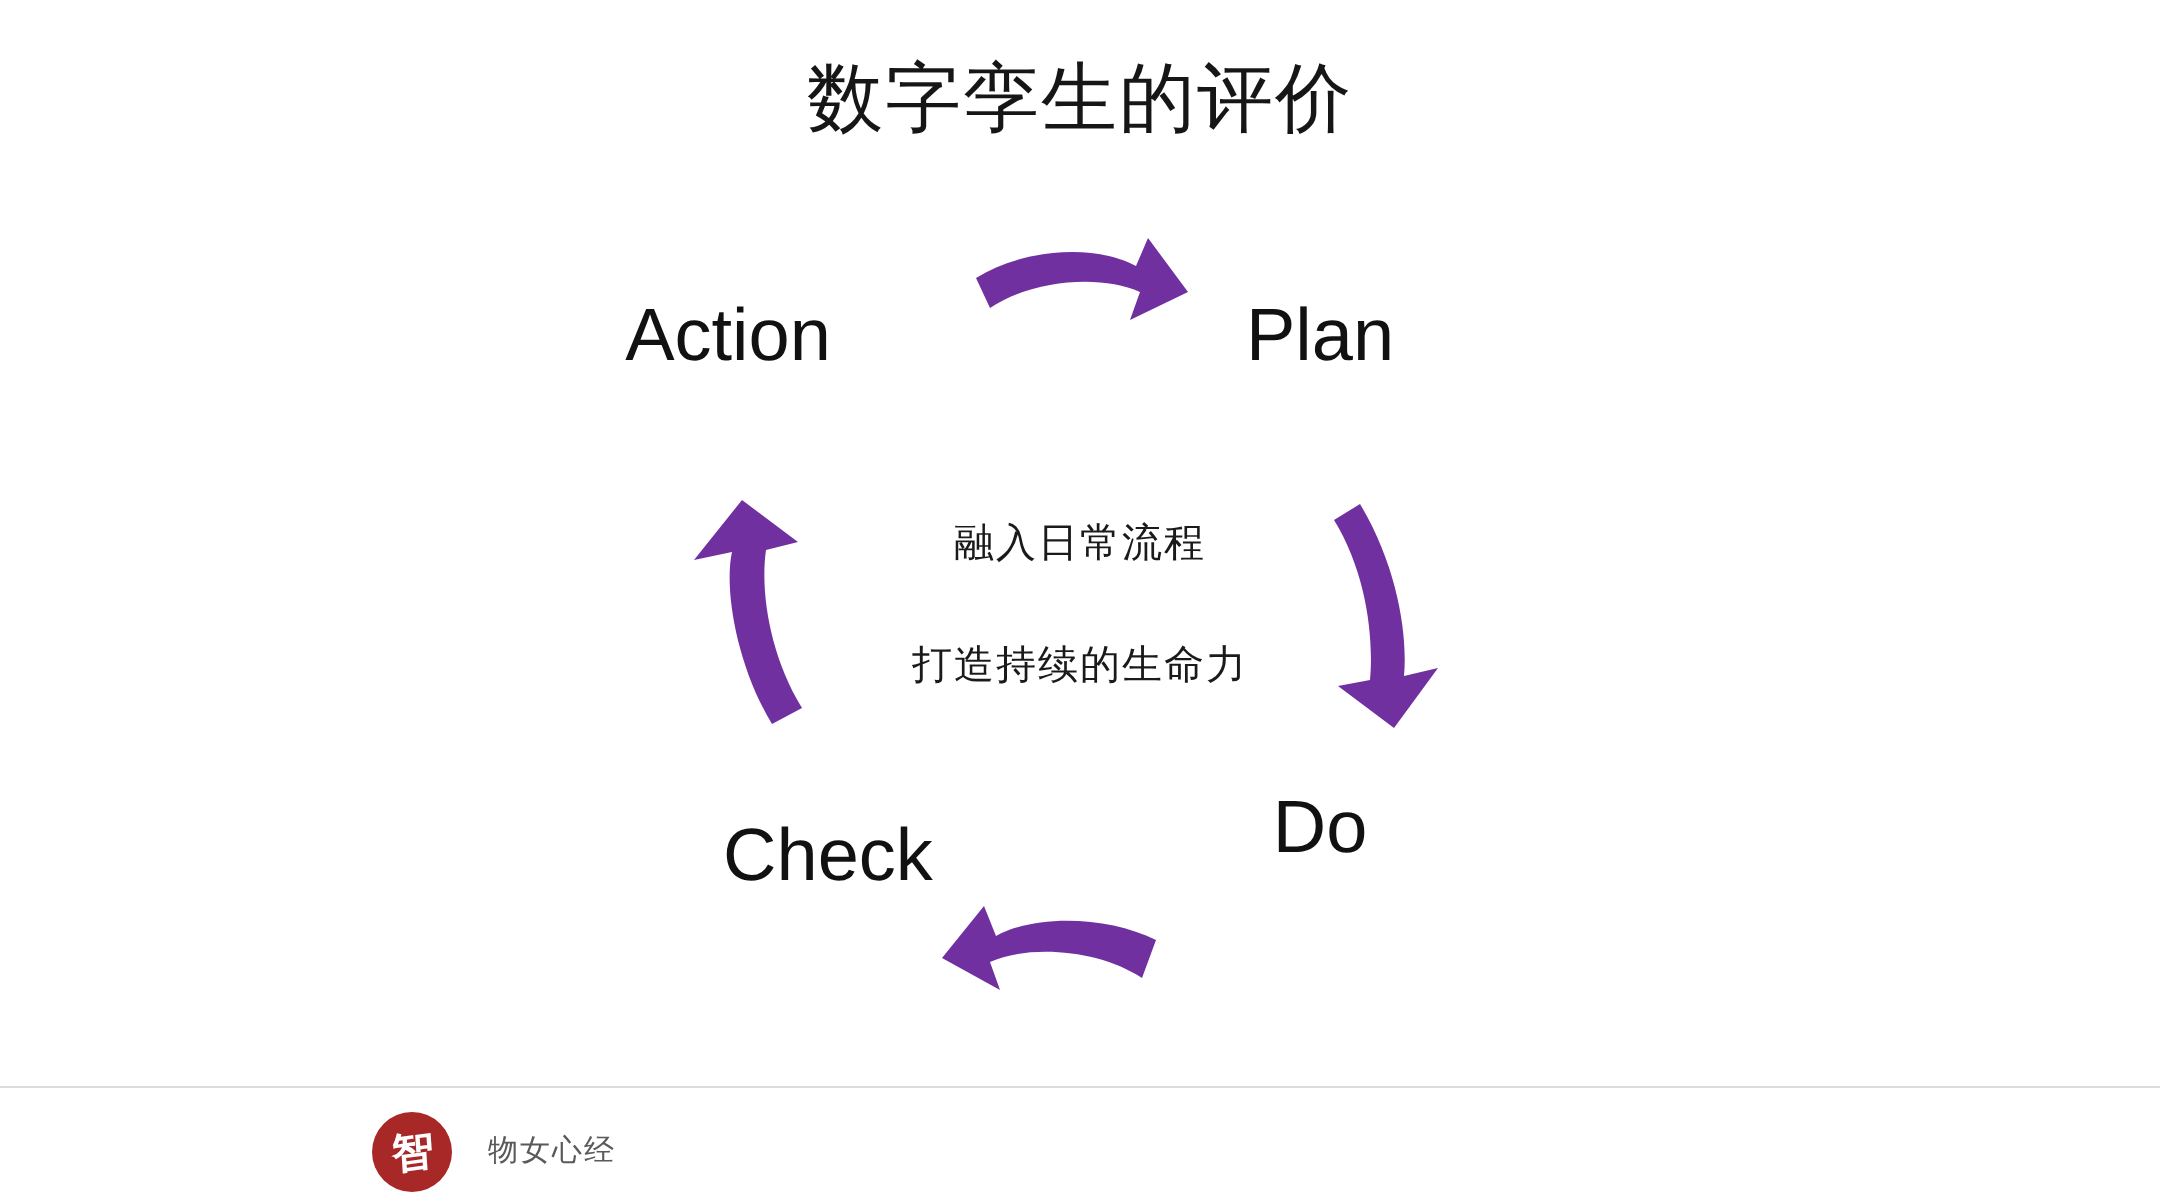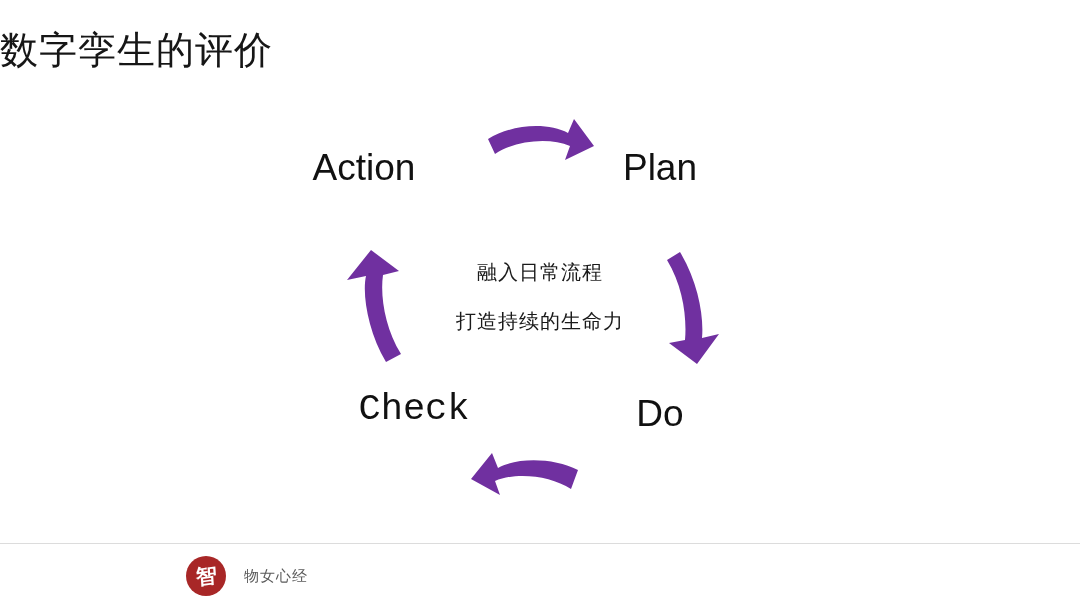--- a/index.html
+++ b/index.html
@@ -17,21 +17,21 @@
     background: #ffffff;
     overflow: hidden;
   }
 
   
   .slide-title {
     position: absolute;
     left: 0;
     top: 26px;
     width: 1080px;
-    text-align: left;
+    text-align: center;
     font-size: 38px;
     line-height: 48px;
     font-weight: 400;
     color: #161616;
     letter-spacing: 1px;
   }
 
   
   .cycle {
     position: absolute;
@@ -45,37 +45,37 @@
   .stage-label {
     position: absolute;
     font-size: 37px;
     line-height: 44px;
     font-weight: 400;
     color: #111111;
     white-space: nowrap;
   }
   .label-action { left: 64px;  top: 68px;  transform: translate(-50%, -50%); }
   .label-plan   { left: 360px; top: 68px;  transform: translate(-50%, -50%); }
-  .label-check  { left: 114px; top: 309px; transform: translate(-50%, -50%); font-family: Liberation Mono, monospace; }
+  .label-check  { left: 114px; top: 328px; transform: translate(-50%, -50%); }
   .label-do     { left: 360px; top: 314px; transform: translate(-50%, -50%); text-align: right; }
 
   
   .center-text {
     position: absolute;
     left: 0;
     top: 160px;
     width: 480px;
     text-align: center;
   }
   .center-line {
     font-size: 20px;
     line-height: 25px;
     color: #1a1a1a;
     letter-spacing: 1px;
-    margin-bottom: 24px;
+    margin-bottom: 36px;
   }
   .center-line:last-child { margin-bottom: 0; text-align: center; }
 
   
   .arrow {
     position: absolute;
   }
   .arrow-top    { left: 186px; top: 16px;  width: 110px; height: 58px; }
   .arrow-right  { left: 364px; top: 150px; width: 62px;  height: 116px; }
   .arrow-bottom { left: 168px; top: 350px; width: 112px; height: 58px; }

